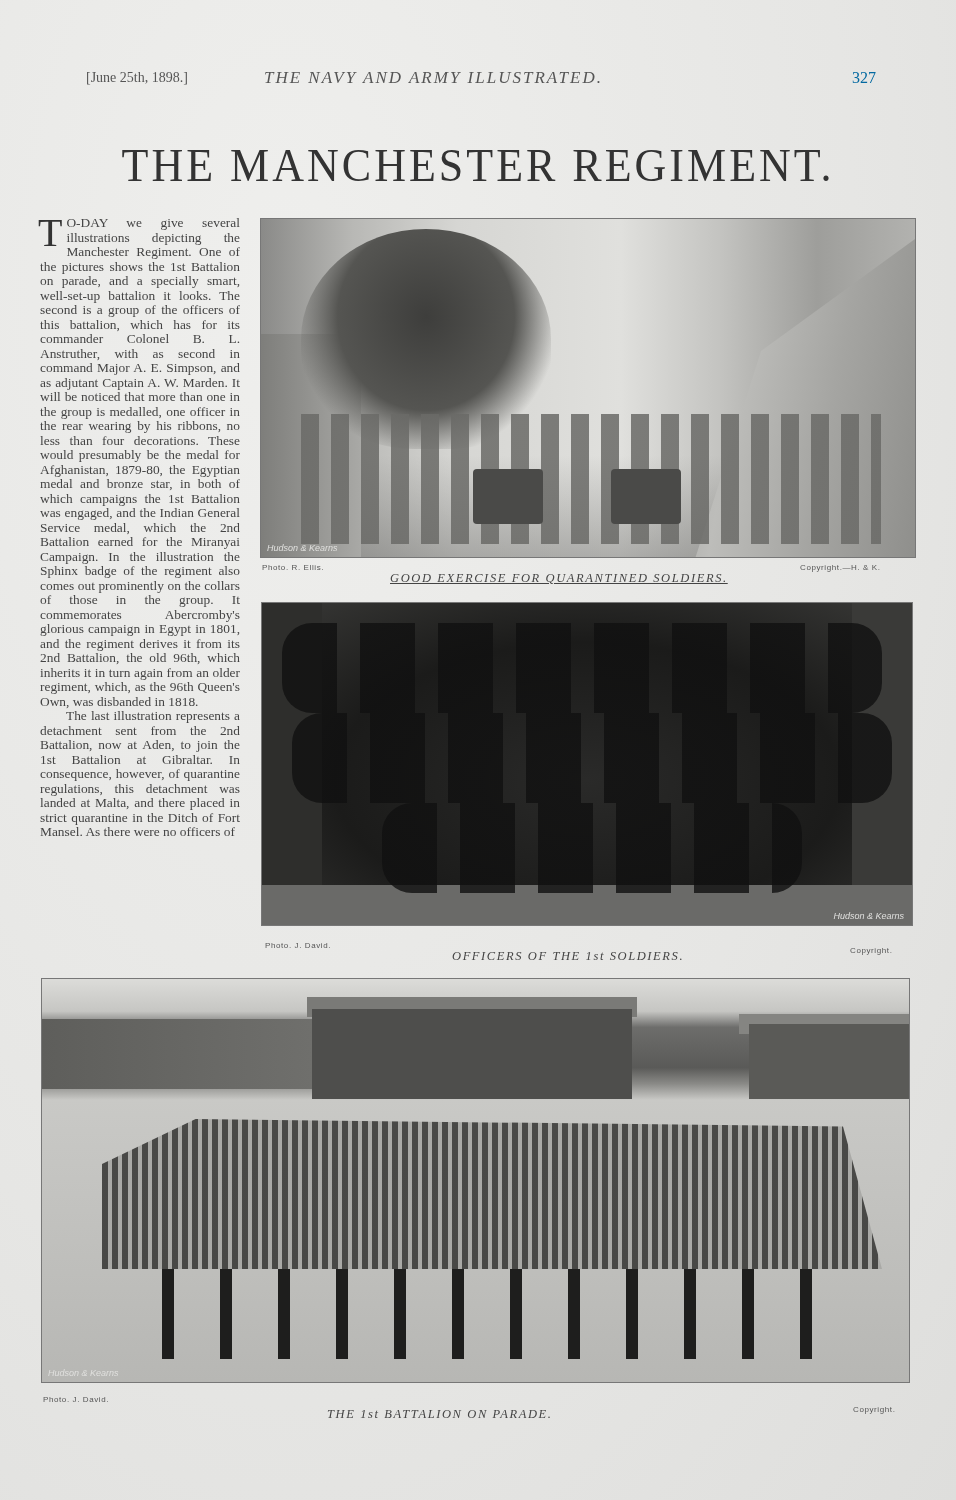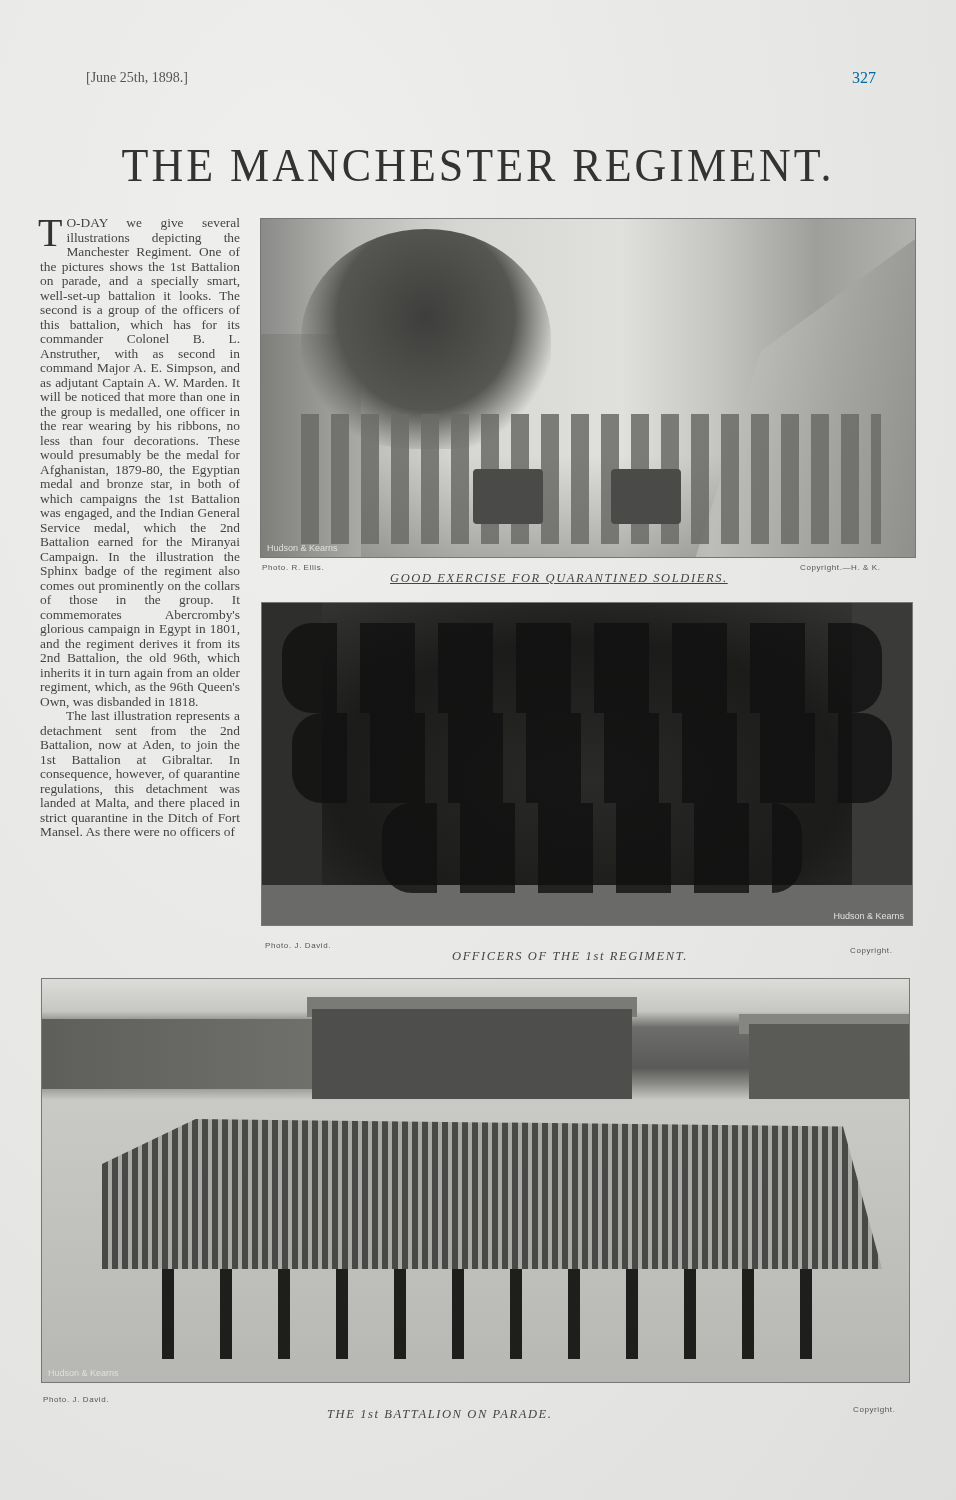--- a/index.html
+++ b/index.html
@@ -71,29 +71,30 @@
   .barracks { position: absolute; left: 270px; top: 30px; width: 320px; height: 90px; background: #4e4e4c; }
   .barracks-roof { position: absolute; left: 265px; top: 18px; width: 330px; height: 20px; background: #7a7a77; }
   .chapel { position: absolute; right: 0; top: 45px; width: 160px; height: 75px; background: #5a5a57; }
   .chapel-roof { position: absolute; right: 0; top: 35px; width: 170px; height: 20px; background: #858582; }
   .trees-3 { position: absolute; left: 0; top: 40px; width: 270px; height: 70px; background: linear-gradient(90deg,#5e5e5b,#6f6f6c); }
   .troops { position: absolute; left: 60px; top: 140px; width: 780px; height: 150px;
     background: repeating-linear-gradient(90deg, #3b3b39 0 6px, #a7a7a4 6px 10px);
     clip-path: polygon(12% 0, 95% 5%, 100% 100%, 0 100%, 0 30%); opacity: 0.9; }
   .front-officers { position: absolute; left: 120px; top: 290px; width: 680px; height: 90px;
     background: repeating-linear-gradient(90deg, #1e1e1d 0 12px, rgba(0,0,0,0) 12px 58px); }
-  .engraver { position: absolute; bottom: 4px; font-size: 9px; color: #e0e0de; font-family: "Liberation Sans", sans-serif; }
+  .engraver { position: absolute; bottom: 4px; font-size: 9px; font-style: italic; color: #e0e0de; font-family: "Liberation Sans", sans-serif; }
   .credit { position: absolute; font-size: 8px; letter-spacing: 0.6px; font-family: "Liberation Sans", sans-serif; color: #555; }
   .caption-title { position: absolute; font-family: "Liberation Serif", serif; font-style: italic; font-size: 12.5px; letter-spacing: 1.6px; color: #444; white-space: nowrap; }
 </style>
 </head>
 <body>
 
 <div class="running-head">
   <span class="rh-date">[June 25th, 1898.]</span>
+  <span class="rh-title">THE NAVY AND ARMY ILLUSTRATED.</span>
   <span class="rh-page">327</span>
 </div>
 
 <h1 class="main-title">THE MANCHESTER REGIMENT.</h1>
 
 <div class="article">
   <p><span class="dropcap">T</span><span>O-DAY we give several illustrations depicting the Manchester Regiment. One of the pictures shows the 1st Battalion on parade, and a specially smart, well-set-up battalion it looks. The second is a group of the officers of this battalion, which has for its commander Colonel B. L. Anstruther, with as second in command Major A. E. Simpson, and as adjutant Captain A. W. Marden. It will be noticed that more than one in the group is medalled, one officer in the rear wearing by his ribbons, no less than four decorations. These would presumably be the medal for Afghanistan, 1879-80, the Egyptian medal and bronze star, in both of which campaigns the 1st Battalion was engaged, and the Indian General Service medal, which the 2nd Battalion earned for the Miranyai Campaign. In the illustration the Sphinx badge of the regiment also comes out prominently on the collars of those in the group. It commemorates Abercromby's glorious campaign in Egypt in 1801, and the regiment derives it from its 2nd Battalion, the old 96th, which inherits it in turn again from an older regiment, which, as the 96th Queen's Own, was disbanded in 1818.</span></p>
   <p>The last illustration represents a detachment sent from the 2nd Battalion, now at Aden, to join the 1st Battalion at Gibraltar. In consequence, however, of quarantine regulations, this detachment was landed at Malta, and there placed in strict quarantine in the Ditch of Fort Mansel. As there were no officers of</p>
 </div>
 
@@ -113,21 +114,21 @@
 <div class="photo photo-2">
   <div class="ivy-left"></div>
   <div class="ivy-right"></div>
   <div class="officer-row" style="top:20px;"></div>
   <div class="officer-row" style="top:110px; left:30px;"></div>
   <div class="ground-2"></div>
   <div class="officer-row" style="top:200px; left:120px; width:420px;"></div>
   <span class="engraver" style="right:8px;">Hudson &amp; Kearns</span>
 </div>
 <span class="credit" style="left:265px; top:941px;">Photo. J. David.</span>
-<span class="caption-title" style="left:452px; top:949px;">OFFICERS OF THE 1st REGIMENT.</span>
+<span class="caption-title" style="left:452px; top:949px;">OFFICERS OF THE 1st SOLDIERS.</span>
 <span class="credit" style="left:850px; top:946px;">Copyright.</span>
 
 <div class="photo photo-3">
   <div class="trees-3"></div>
   <div class="barracks-roof"></div>
   <div class="barracks"></div>
   <div class="chapel-roof"></div>
   <div class="chapel"></div>
   <div class="troops"></div>
   <div class="front-officers"></div>

